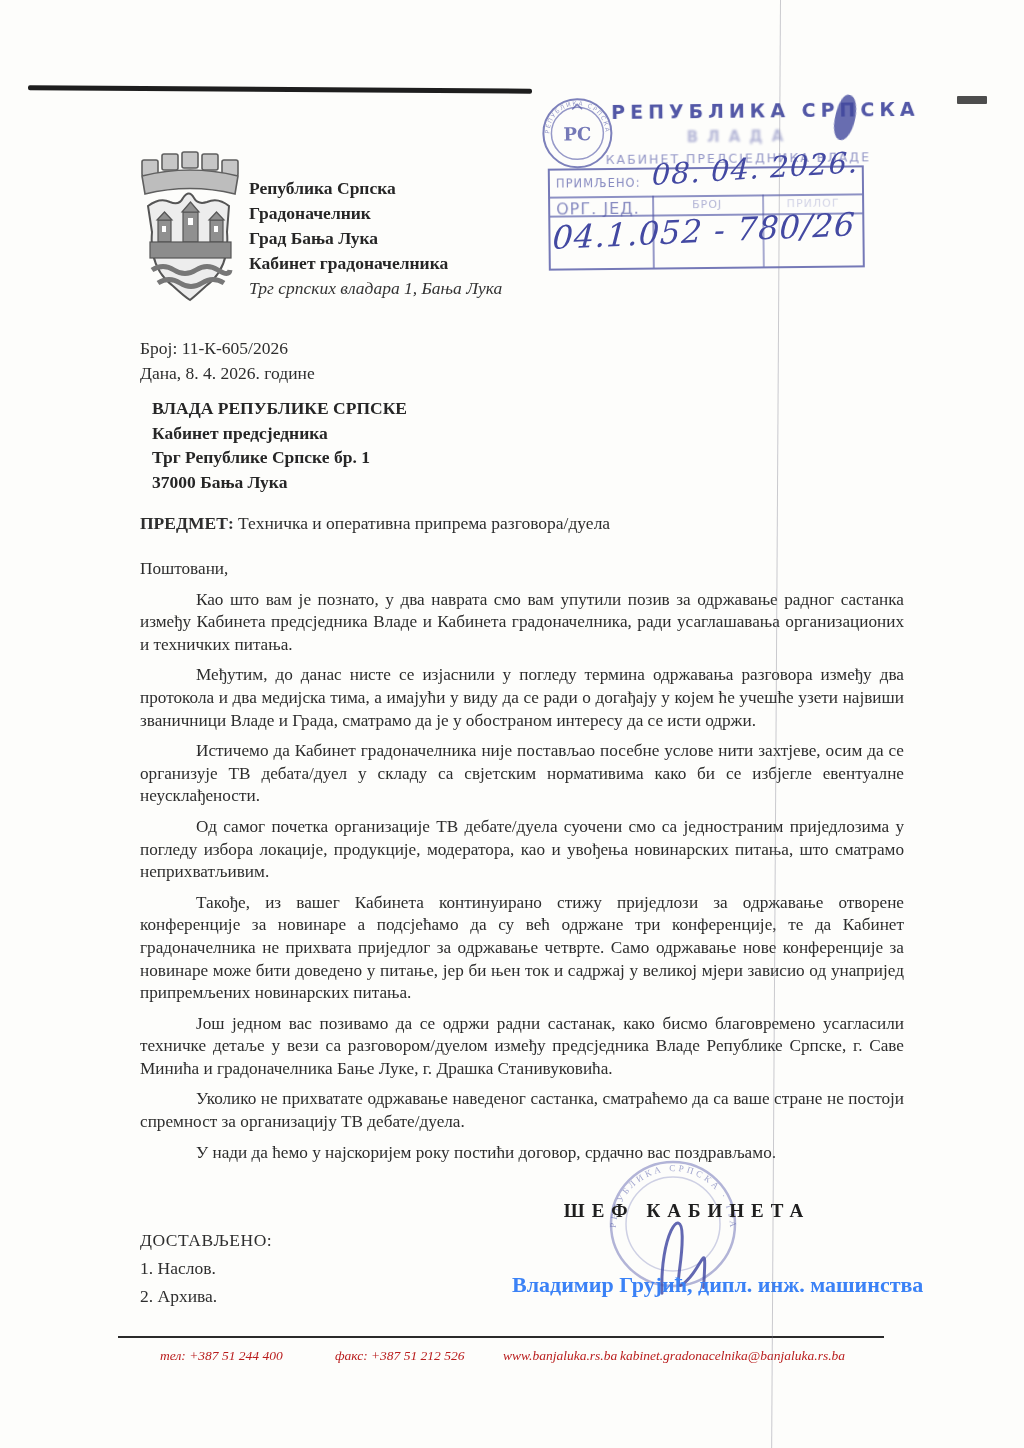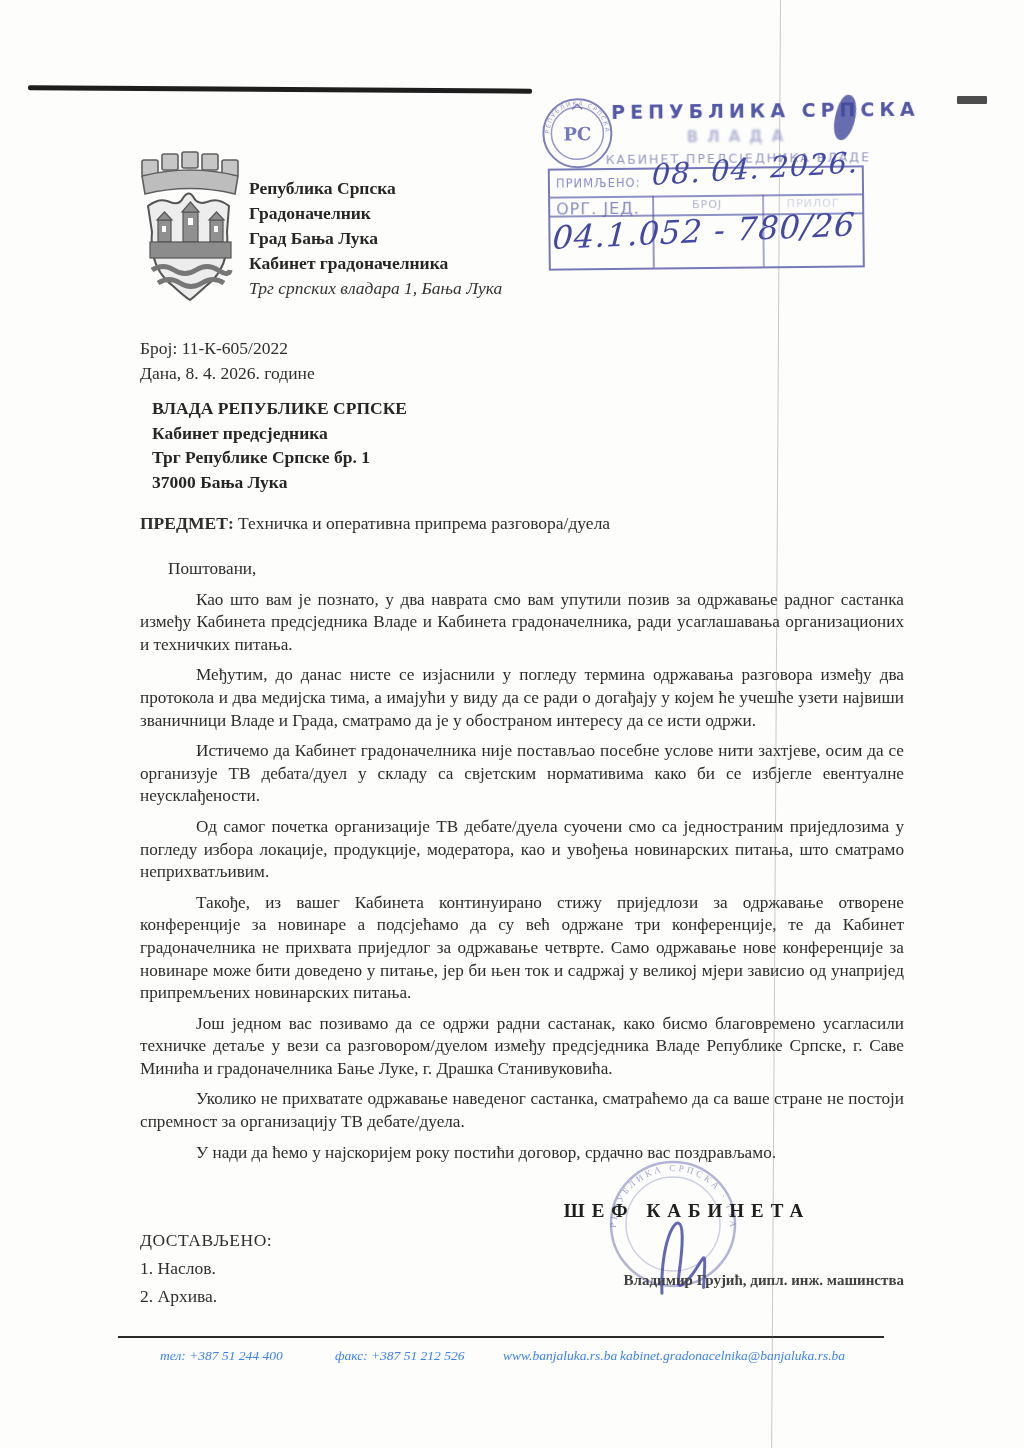--- a/index.html
+++ b/index.html
@@ -57,38 +57,38 @@
   .recipient { position:absolute; left:152px; top:396px; font-size:17.5px; line-height:24.5px; }
   .recipient-line { font-weight:bold; color:#262626; }
 
   
   .subject { position:absolute; left:140px; top:513px; font-size:17.5px; }
   .subject-label { font-weight:bold; }
 
   
   .body-text { position:absolute; left:140px; top:558px; width:764px;
     font-size:17.2px; line-height:22.6px; color:#2d2d2d; }
-  .salutation { margin-left:28px; }
+  .salutation { }
   .para { text-indent:56px; text-align:justify;margin-top:8px; }
 
   
   .sig-stamp-svg { position:absolute; left:598px; top:1148px; z-index:2; }
   .sig-squiggle-svg { position:absolute; left:622px; top:1188px; z-index:3; }
   .sig-title { position:absolute; left:502px; top:1200px; width:370px; text-align:center;
     font-weight:bold; font-size:19px; letter-spacing:7px; color:#1f1f1f; z-index:4; white-space:nowrap; }
   .sig-name { position:absolute; left:512px; top:1272px; width:392px; text-align:right;
-    font-weight:bold; font-size:15px; color:#404040; z-index:4; white-space:nowrap; }
+    font-weight:bold; font-size:22px; color:#3b82f6; z-index:4; white-space:nowrap; }
 
   
   .distribution { position:absolute; left:140px; top:1206px; font-size:17.5px; line-height:28px; }
   .distribution-label { letter-spacing:0.5px;margin-top:20px; }
 
   
   .footer-rule { position:absolute; left:118px; top:1336px; width:766px; height:2px; background:#2a2a2a; }
-  .footer-item { position:absolute; top:1348px; font-style:italic; font-size:13.5px; color:#3b82f6; white-space:nowrap; }
+  .footer-item { position:absolute; top:1348px; font-style:italic; font-size:13.5px; color:#b91c1c; white-space:nowrap; }
   .f-tel { left:160px; } .f-fax { left:335px; } .f-web { left:503px;text-align:center; } .f-email { left:620px; }
 </style>
 </head>
 <body>
 
 <div class="page">
 
   <div class="scan-line-top"></div>
   <div class="scan-dash-right"></div>
   <div class="fold-line"></div>
@@ -158,21 +158,21 @@
       <div class="rt-label rt-received">ПРИМЉЕНО:</div>
       <div class="rt-label rt-orgjed">ОРГ. ЈЕД.</div>
       <div class="rt-label rt-broj">БРОЈ</div>
       <div class="rt-label rt-prilog">ПРИЛОГ</div>
     </div>
     <div class="handw hw-date">08. 04. 2026.</div>
     <div class="handw hw-number">04.1.052 - 780/26</div>
   </div>
 
   <div class="ref-block">
-    <div>Број: 11-К-605/2022</div>
+    <div>Број: 11-К-605/2026</div>
     <div>Дана, 8. 4. 2026. године</div>
   </div>
 
   <div class="recipient">
       <div class="recipient-line">ВЛАДА РЕПУБЛИКЕ СРПСКЕ</div>
       <div class="recipient-line">Кабинет предсједника</div>
       <div class="recipient-line">Трг Републике Српске бр. 1</div>
       <div class="recipient-line">37000 Бања Лука</div>
     </div>
 

